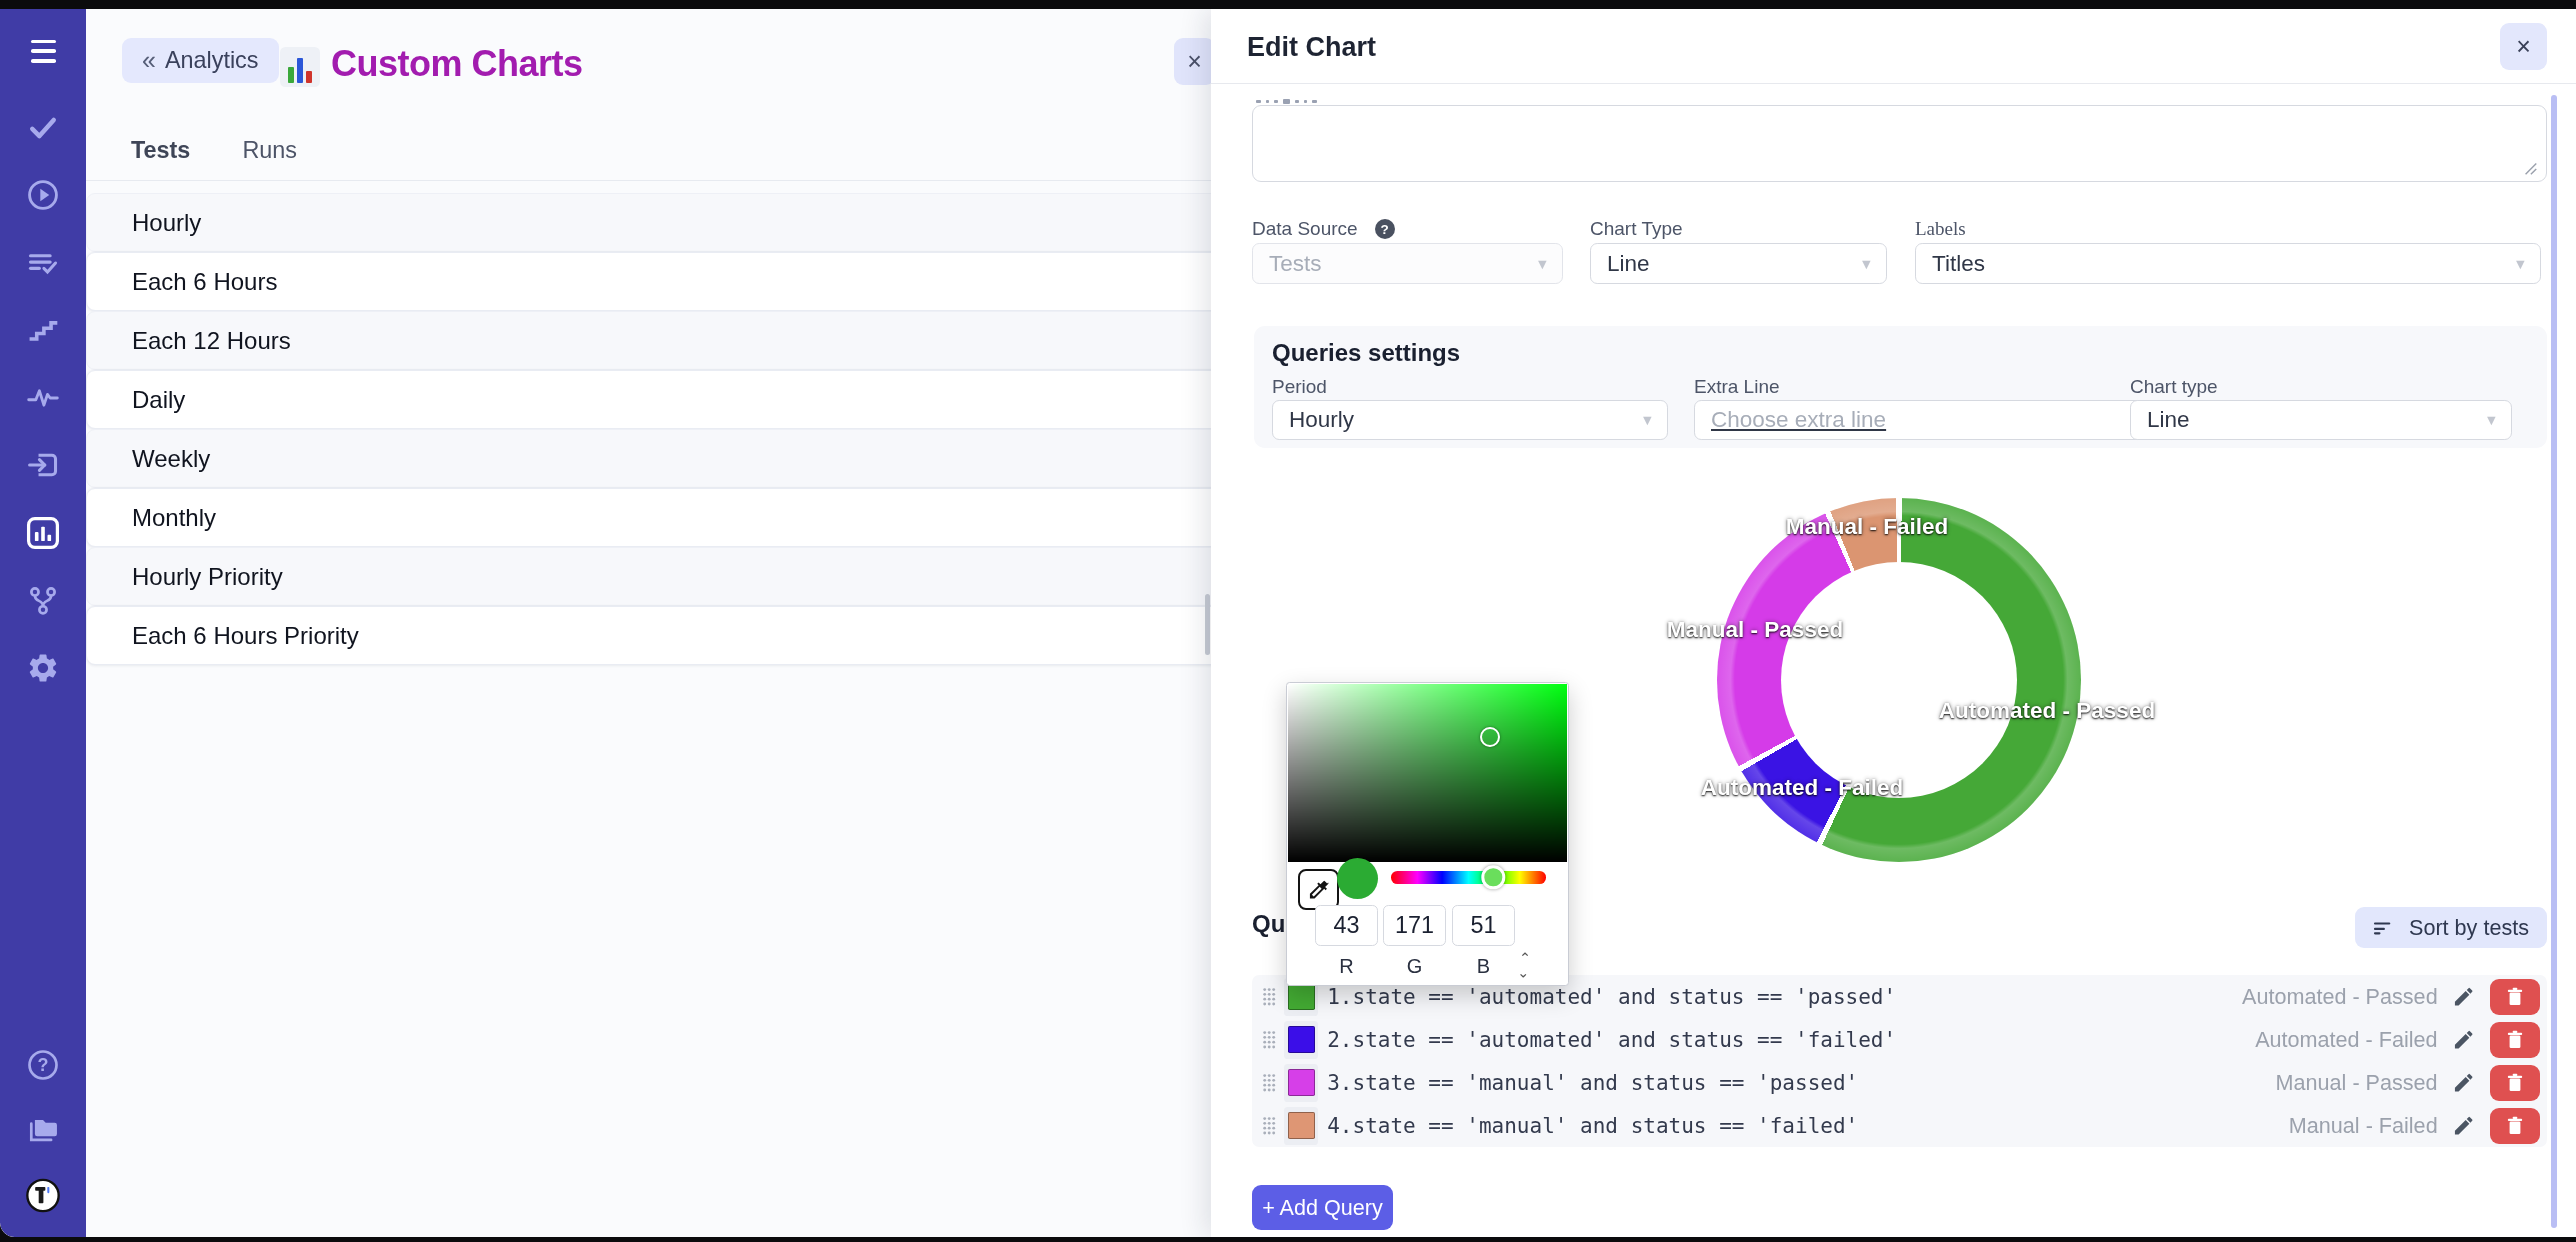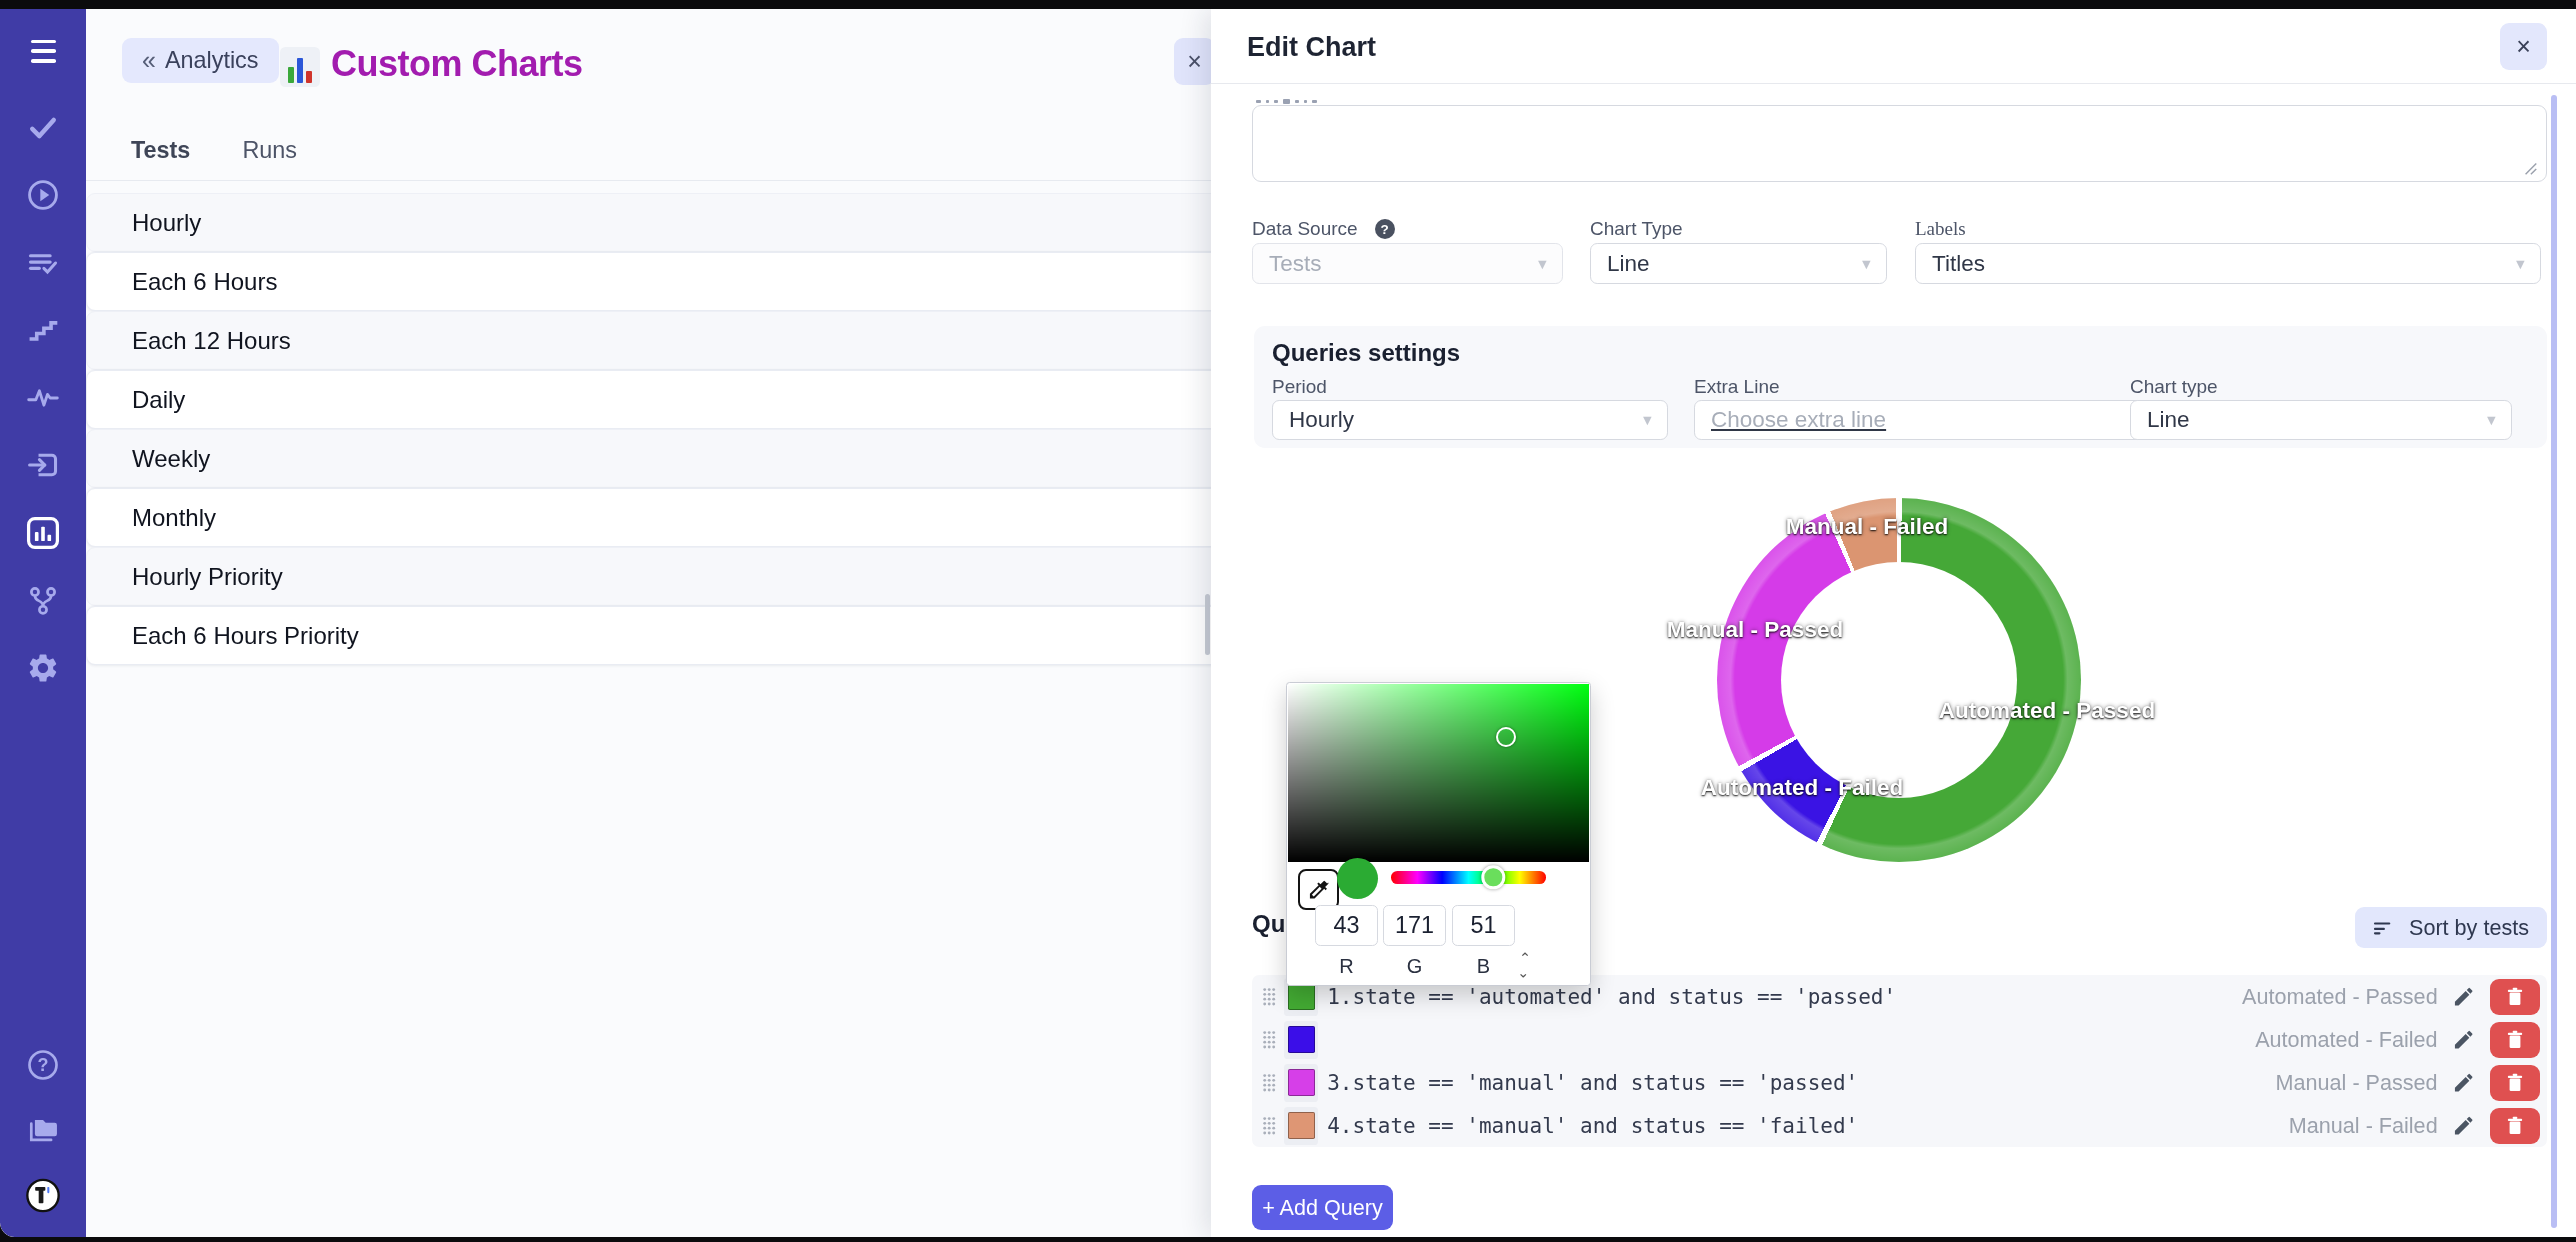--- a/index.html
+++ b/index.html
@@ -66,21 +66,21 @@
   .q-swatch-pad { width:34px; height:38px; background:#eceef3; border-radius:3.6px; display:flex; align-items:center; justify-content:center; margin-left:7.2px; cursor:pointer; }
   .q-swatch { width:27px; height:27px; border:0.9px solid rgba(0,0,0,.35); border-radius:1.8px; }
   .q-text { margin-left:9px; font-family:"DejaVu Sans Mono", monospace; font-size:21px; color:#333a4d; }
   .q-spacer { flex:1; }
   .q-label { font-size:21.6px; color:#9ba1ac; margin-right:14.4px; }
   .q-edit { margin-right:14.4px; cursor:pointer; display:flex; }
   .q-del { width:50px; height:36px; background:#df5050; border-radius:9px; display:flex; align-items:center; justify-content:center; cursor:pointer; }
   .add-btn { position:absolute; left:41px; top:1176px; width:141px; height:45px; background:#5c5ee6; color:#fff; border:none; border-radius:9px; font-size:21.6px; font-weight:500; font-family:"Liberation Sans",sans-serif; cursor:pointer; }
 
   
-  .picker { position:absolute; left:75px; top:673px; width:305px; height:304px; background:#fff; border:0.9px solid #c9ccd4; border-radius:3.6px; box-shadow:0 9px 25px rgba(0,0,0,.20); z-index:50; }
+  .picker { position:absolute; left:75px; top:673px; width:283px; height:304px; background:#fff; border:0.9px solid #c9ccd4; border-radius:3.6px; box-shadow:0 9px 25px rgba(0,0,0,.20); z-index:50; }
   .sat { position:absolute; left:0.9px; right:0.9px; top:0.9px; height:178px; background:linear-gradient(to top, #000, rgba(0,0,0,0)), linear-gradient(to right, #fff, hsl(124,100%,50%)); }
   .sat-cursor { position:absolute; left:72.5%; top:30%; width:20px; height:20px; border:2.7px solid #fff; border-radius:50%; transform:translate(-50%,-50%); box-shadow:0 0 2.7px rgba(0,0,0,.5); cursor:pointer; }
   .eyedrop { position:absolute; left:10.8px; top:186px; width:41px; height:41px; background:#fff; border:2.7px solid #141414; border-radius:8px; display:flex; align-items:center; justify-content:center; cursor:pointer; }
   .cur-swatch { position:absolute; left:50px; top:175px; width:41px; height:41px; border-radius:50%; }
   .hue { position:absolute; left:104px; top:188px; width:155px; height:12.6px; border-radius:6.3px; background:linear-gradient(to right,#f00 0%,#f0f 17%,#00f 33%,#0ff 50%,#0f0 66%,#ff0 83%,#f00 100%); cursor:pointer; }
   .hue-thumb { position:absolute; left:66%; top:50%; width:23.4px; height:23.4px; background:#6ade5c; border:3.6px solid #fff; border-radius:50%; transform:translate(-50%,-50%); box-shadow:0 0 3.6px rgba(0,0,0,.4); }
   .rgb-in { position:absolute; top:222px; width:63px; height:41px; border:0.9px solid #d6d9e0; border-radius:5.4px; text-align:center; font-size:23.4px; color:#1a2030; font-family:"Liberation Sans",sans-serif; }
   .rgb-lab { position:absolute; top:272px; width:63px; text-align:center; font-size:20px; color:#2a3040; }
   .updown { position:absolute; left:232px; top:270px; font-size:14.4px; color:#555; letter-spacing:-1.8px; cursor:pointer; line-height:11.7px; display:flex; flex-direction:column; align-items:center; }
 
@@ -390,20 +390,21 @@
                 <circle cx="13" cy="14.6" r="1.6"></circle>
                 <circle cx="3" cy="20" r="1.6"></circle>
                 <circle cx="8" cy="20" r="1.6"></circle>
                 <circle cx="13" cy="20" r="1.6"></circle>
               </g>
             </svg>
           </span>
           <span class="q-swatch-pad">
             <i class="q-swatch" style="background: rgb(59, 14, 232);"></i>
           </span>
+          <span class="q-text"><b style="font-weight:normal">2.</b><span>state == 'automated' and status == 'failed'</span></span>
           <span class="q-spacer"></span>
           <span class="q-label">Automated - Failed</span>
           <span class="q-edit">
             <svg width="23.4" height="23.4" viewBox="0 0 24 24">
               <path fill="#4b5563" d="M3 17.25V21h3.75L17.81 9.94l-3.75-3.75L3 17.25zM20.71 7.04a1 1 0 0 0 0-1.41l-2.34-2.34a1 1 0 0 0-1.41 0l-1.83 1.83 3.75 3.75 1.83-1.83z"></path>
             </svg>
           </span>
           <span class="q-del">
             <svg width="18" height="20" viewBox="0 0 20 22">
               <g fill="#fff">

